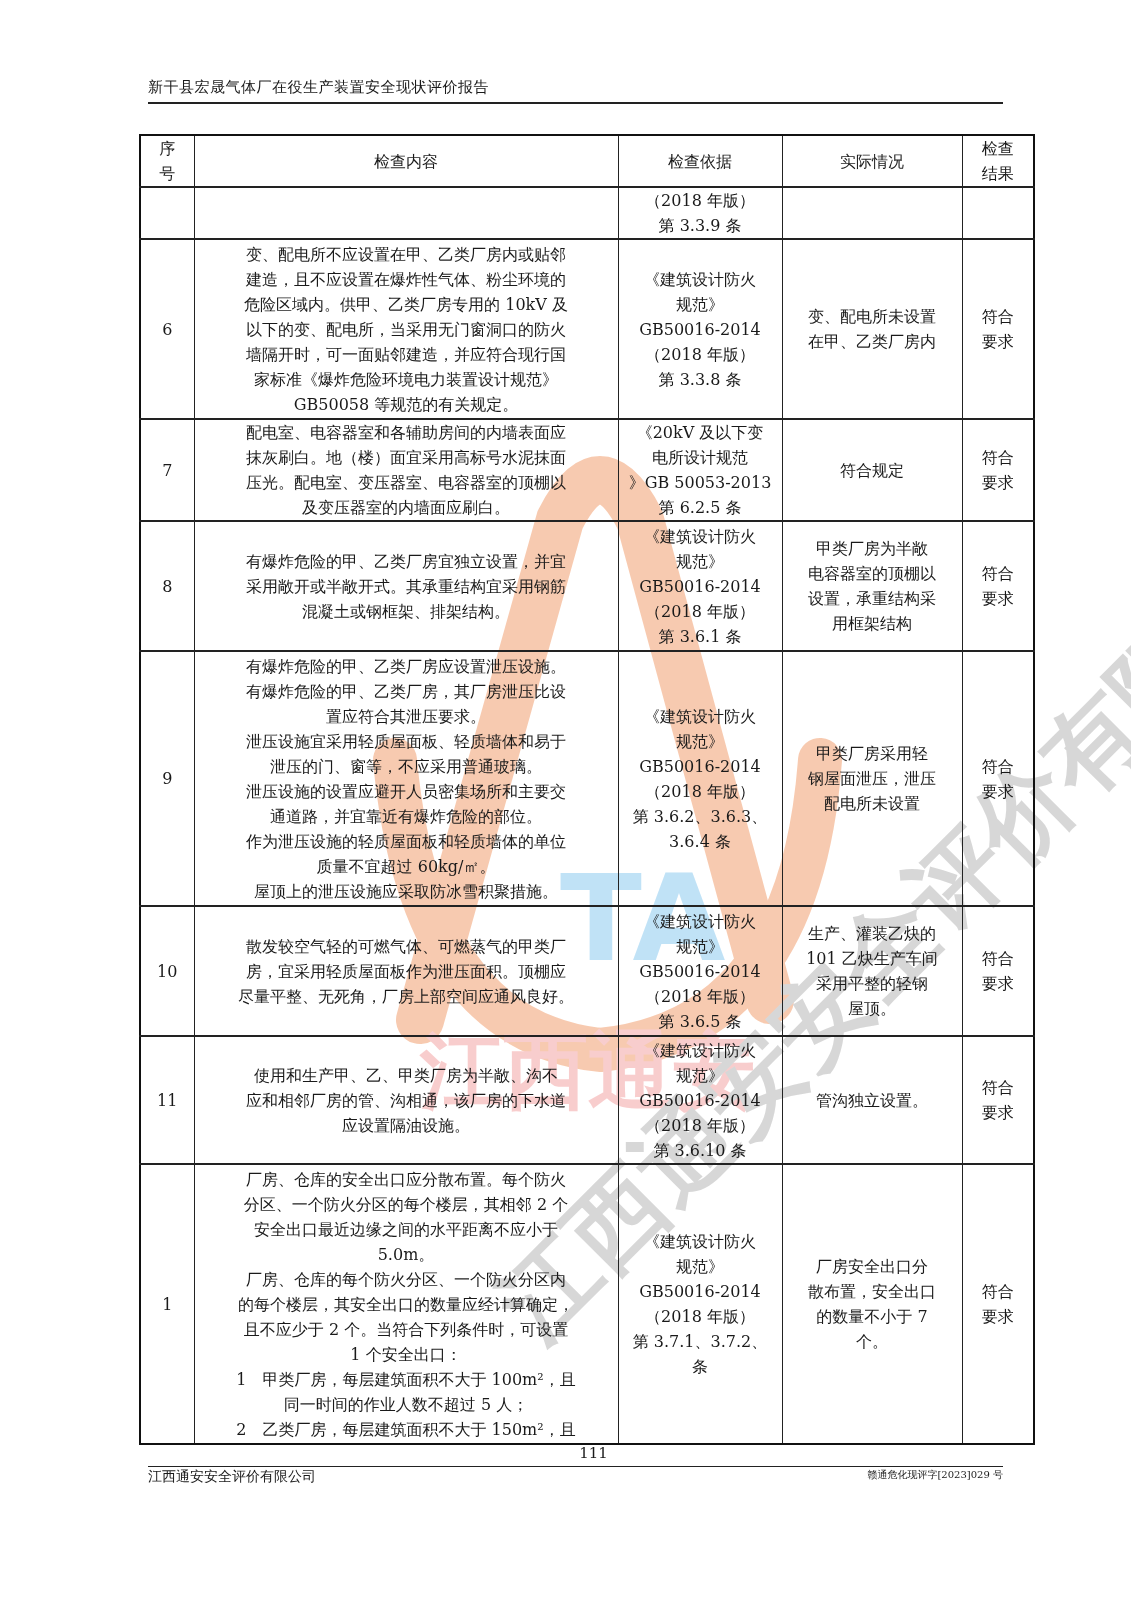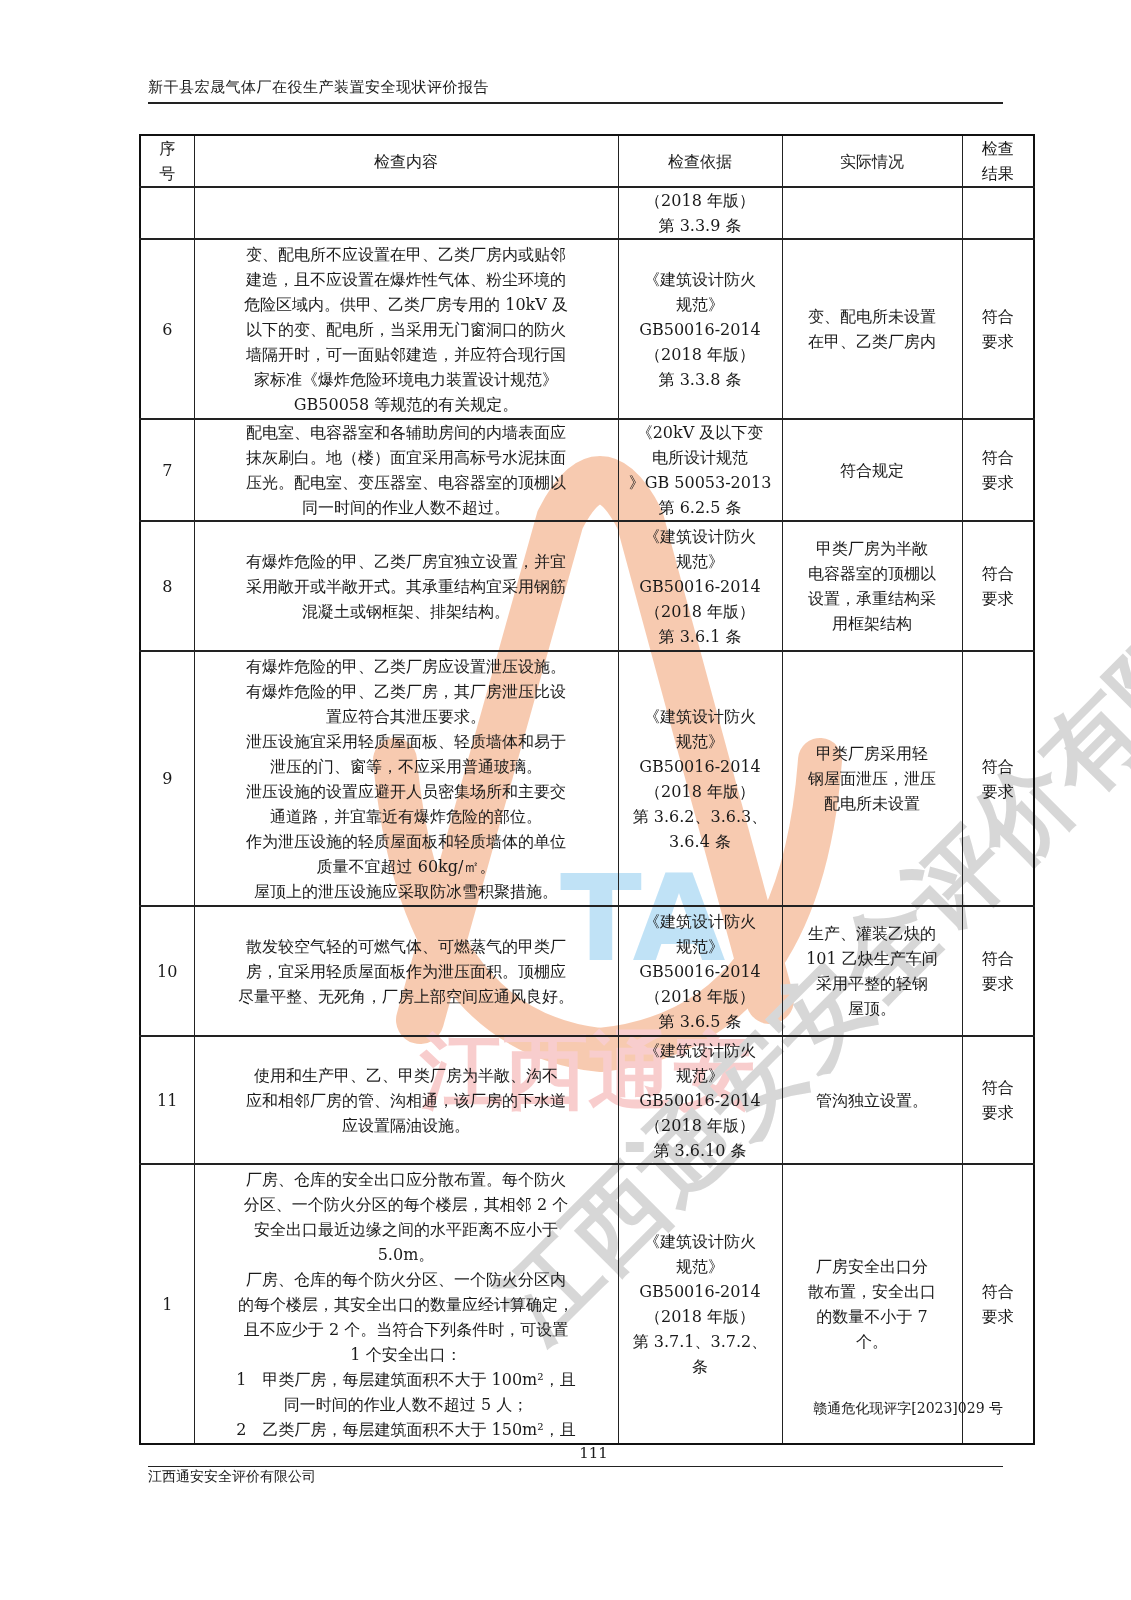--- a/index.html
+++ b/index.html
@@ -32,21 +32,21 @@
   .content-cell { text-align: center; }
   .content-cell .ln { display: block; text-align: center; }
   .basis-cell .ln, .actual-cell .ln, .result-cell .ln { display: block; }
   .page-number {
     position: absolute; left: 0; width: 1131px; top: 1444px; text-align: center; font-size: 15px; margin-left: 28px;
   }
   .footer-rule {
     position: absolute; left: 148px; top: 1466px; width: 855px; border-top: 1.5px solid #222;
   }
   .footer-left { position: absolute; left: 148px; top: 1468px; font-size: 14px; }
-  .footer-right { position: absolute; right: 128px; top: 1400px; font-size: 14px; }
+  .footer-right { position: absolute; right: 128px; top: 1468px; font-size: 10px; }
 </style>
 </head>
 <body>
 
 <svg class="watermark" viewBox="0 0 1131 1600">
   <g opacity="0.55">
     <path d="M420 1020 L560 520 Q600 440 640 520 L770 1000" fill="none" stroke="#f2a070" stroke-width="48" stroke-linecap="round"></path>
     <path d="M395 760 Q420 1030 600 1050 Q800 1030 820 760" fill="none" stroke="#f2a070" stroke-width="44" stroke-linecap="round"></path>
     <text x="560" y="960" font-size="120" fill="#8ecbf0" font-family="DejaVu Sans, sans-serif" font-weight="bold">TA</text>
     <text x="420" y="1100" font-size="84" fill="#f4a6a6" font-family="DejaVu Sans, sans-serif" font-weight="bold">江西通安</text>
@@ -117,21 +117,21 @@
           <span class="ln">符合</span>
           <span class="ln">要求</span>
         </td>
       </tr>
       <tr class="row-sep" style="height: 100px;">
         <td>7</td>
         <td class="content-cell">
           <span class="ln">配电室、电容器室和各辅助房间的内墙表面应</span>
           <span class="ln">抹灰刷白。地（楼）面宜采用高标号水泥抹面</span>
           <span class="ln">压光。配电室、变压器室、电容器室的顶棚以</span>
-          <span class="ln">同一时间的作业人数不超过。</span>
+          <span class="ln">及变压器室的内墙面应刷白。</span>
         </td>
         <td class="basis-cell">
           <span class="ln">《20kV 及以下变</span>
           <span class="ln">电所设计规范</span>
           <span class="ln">》GB 50053-2013</span>
           <span class="ln">第 6.2.5 条</span>
         </td>
         <td class="actual-cell">
           <span class="ln">符合规定</span>
         </td>

